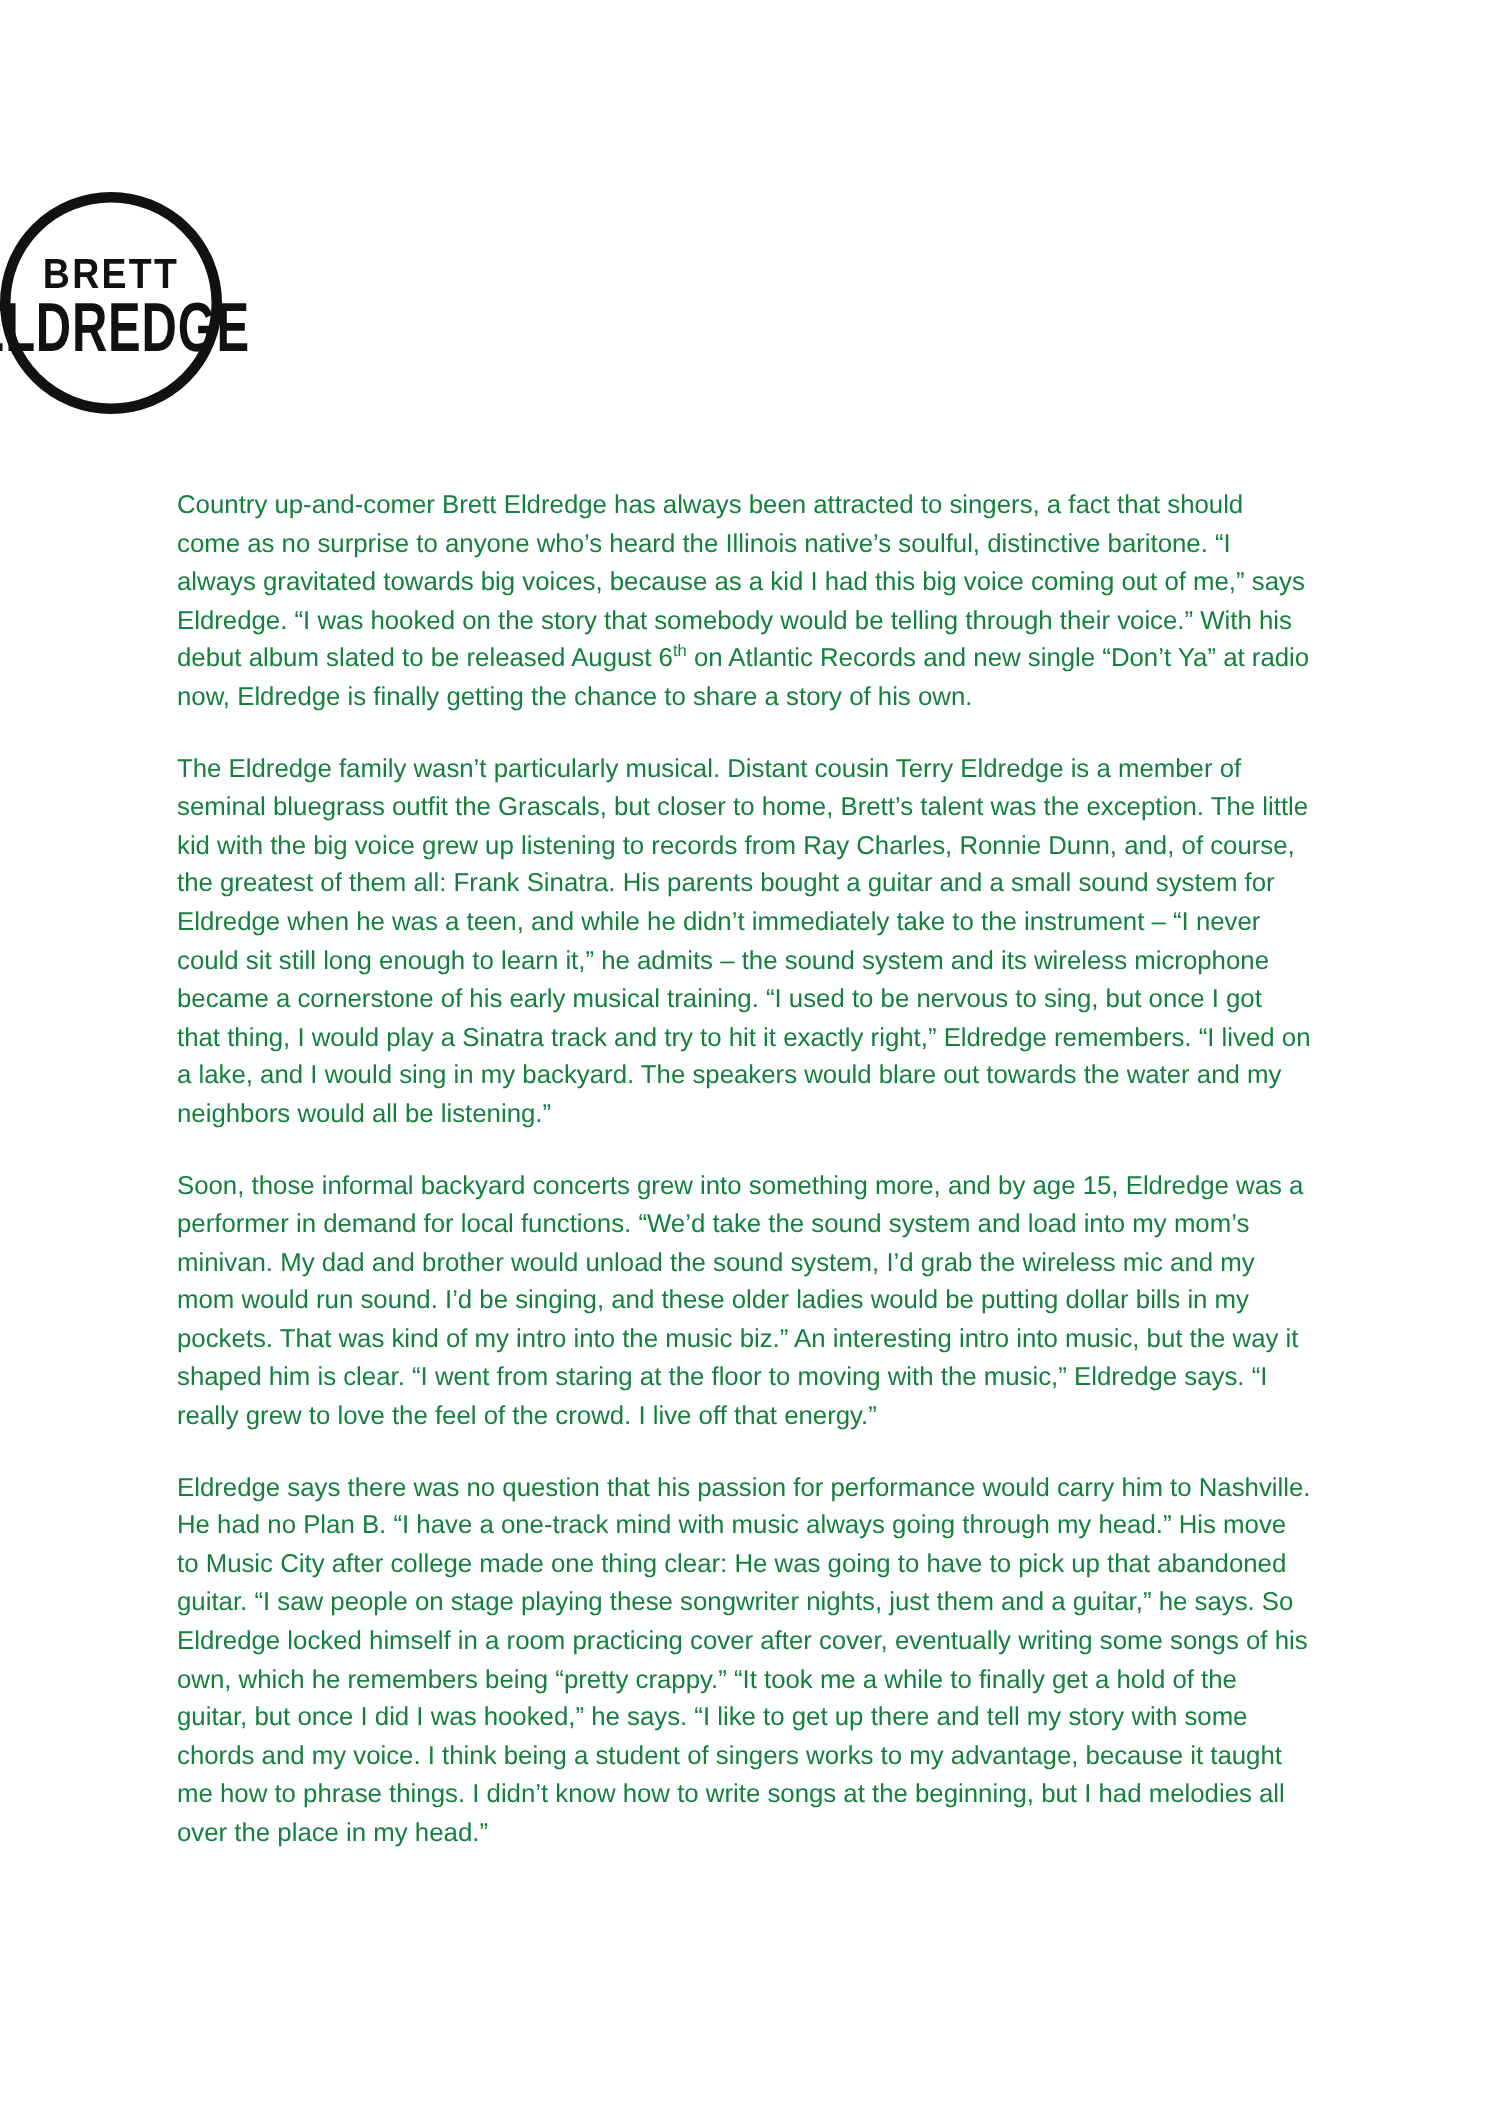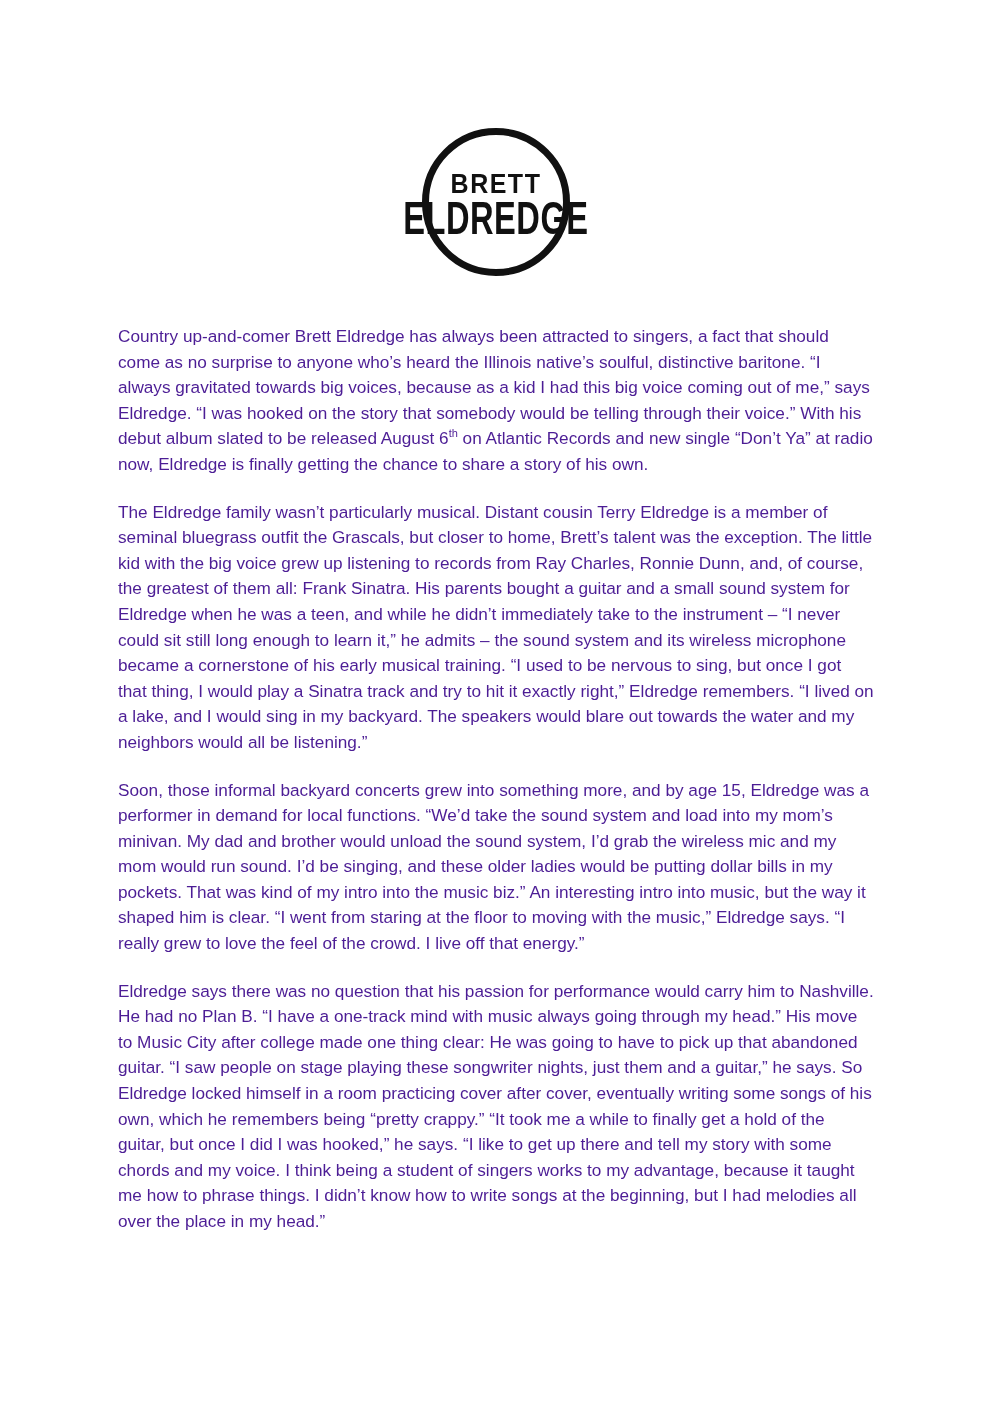--- a/index.html
+++ b/index.html
@@ -17,21 +17,20 @@
   .page {
     position: relative;
     width: 992px;
     min-height: 1403px;
     box-sizing: border-box;
     padding: 0;
     background: #ffffff;
   }
   .logo-block {
     display: flex;
-    justify-content: center;
     padding-top: 128px;
   }
   .logo-circle {
     width: 148px;
     height: 148px;
     border-radius: 50%;
     border: 7px solid #111111;
     display: flex;
     flex-direction: column;
     align-items: center;
@@ -57,21 +56,21 @@
     line-height: 1;
     color: #111111;
     transform: scaleY(1.45) scaleX(1.02);
   }
   .body-text {
     margin: 0 auto;
     width: 756px;
     padding-top: 48px;
     font-size: 17.2px;
     line-height: 25.6px;
-    color: #4c1d95;
+    color: #15803d;
     text-align: left;
   }
   .body-text p {
     margin: 0 0 22px 0;
   }
   sup {
     font-size: 11px;
     vertical-align: super;
     line-height: 0;
   }

